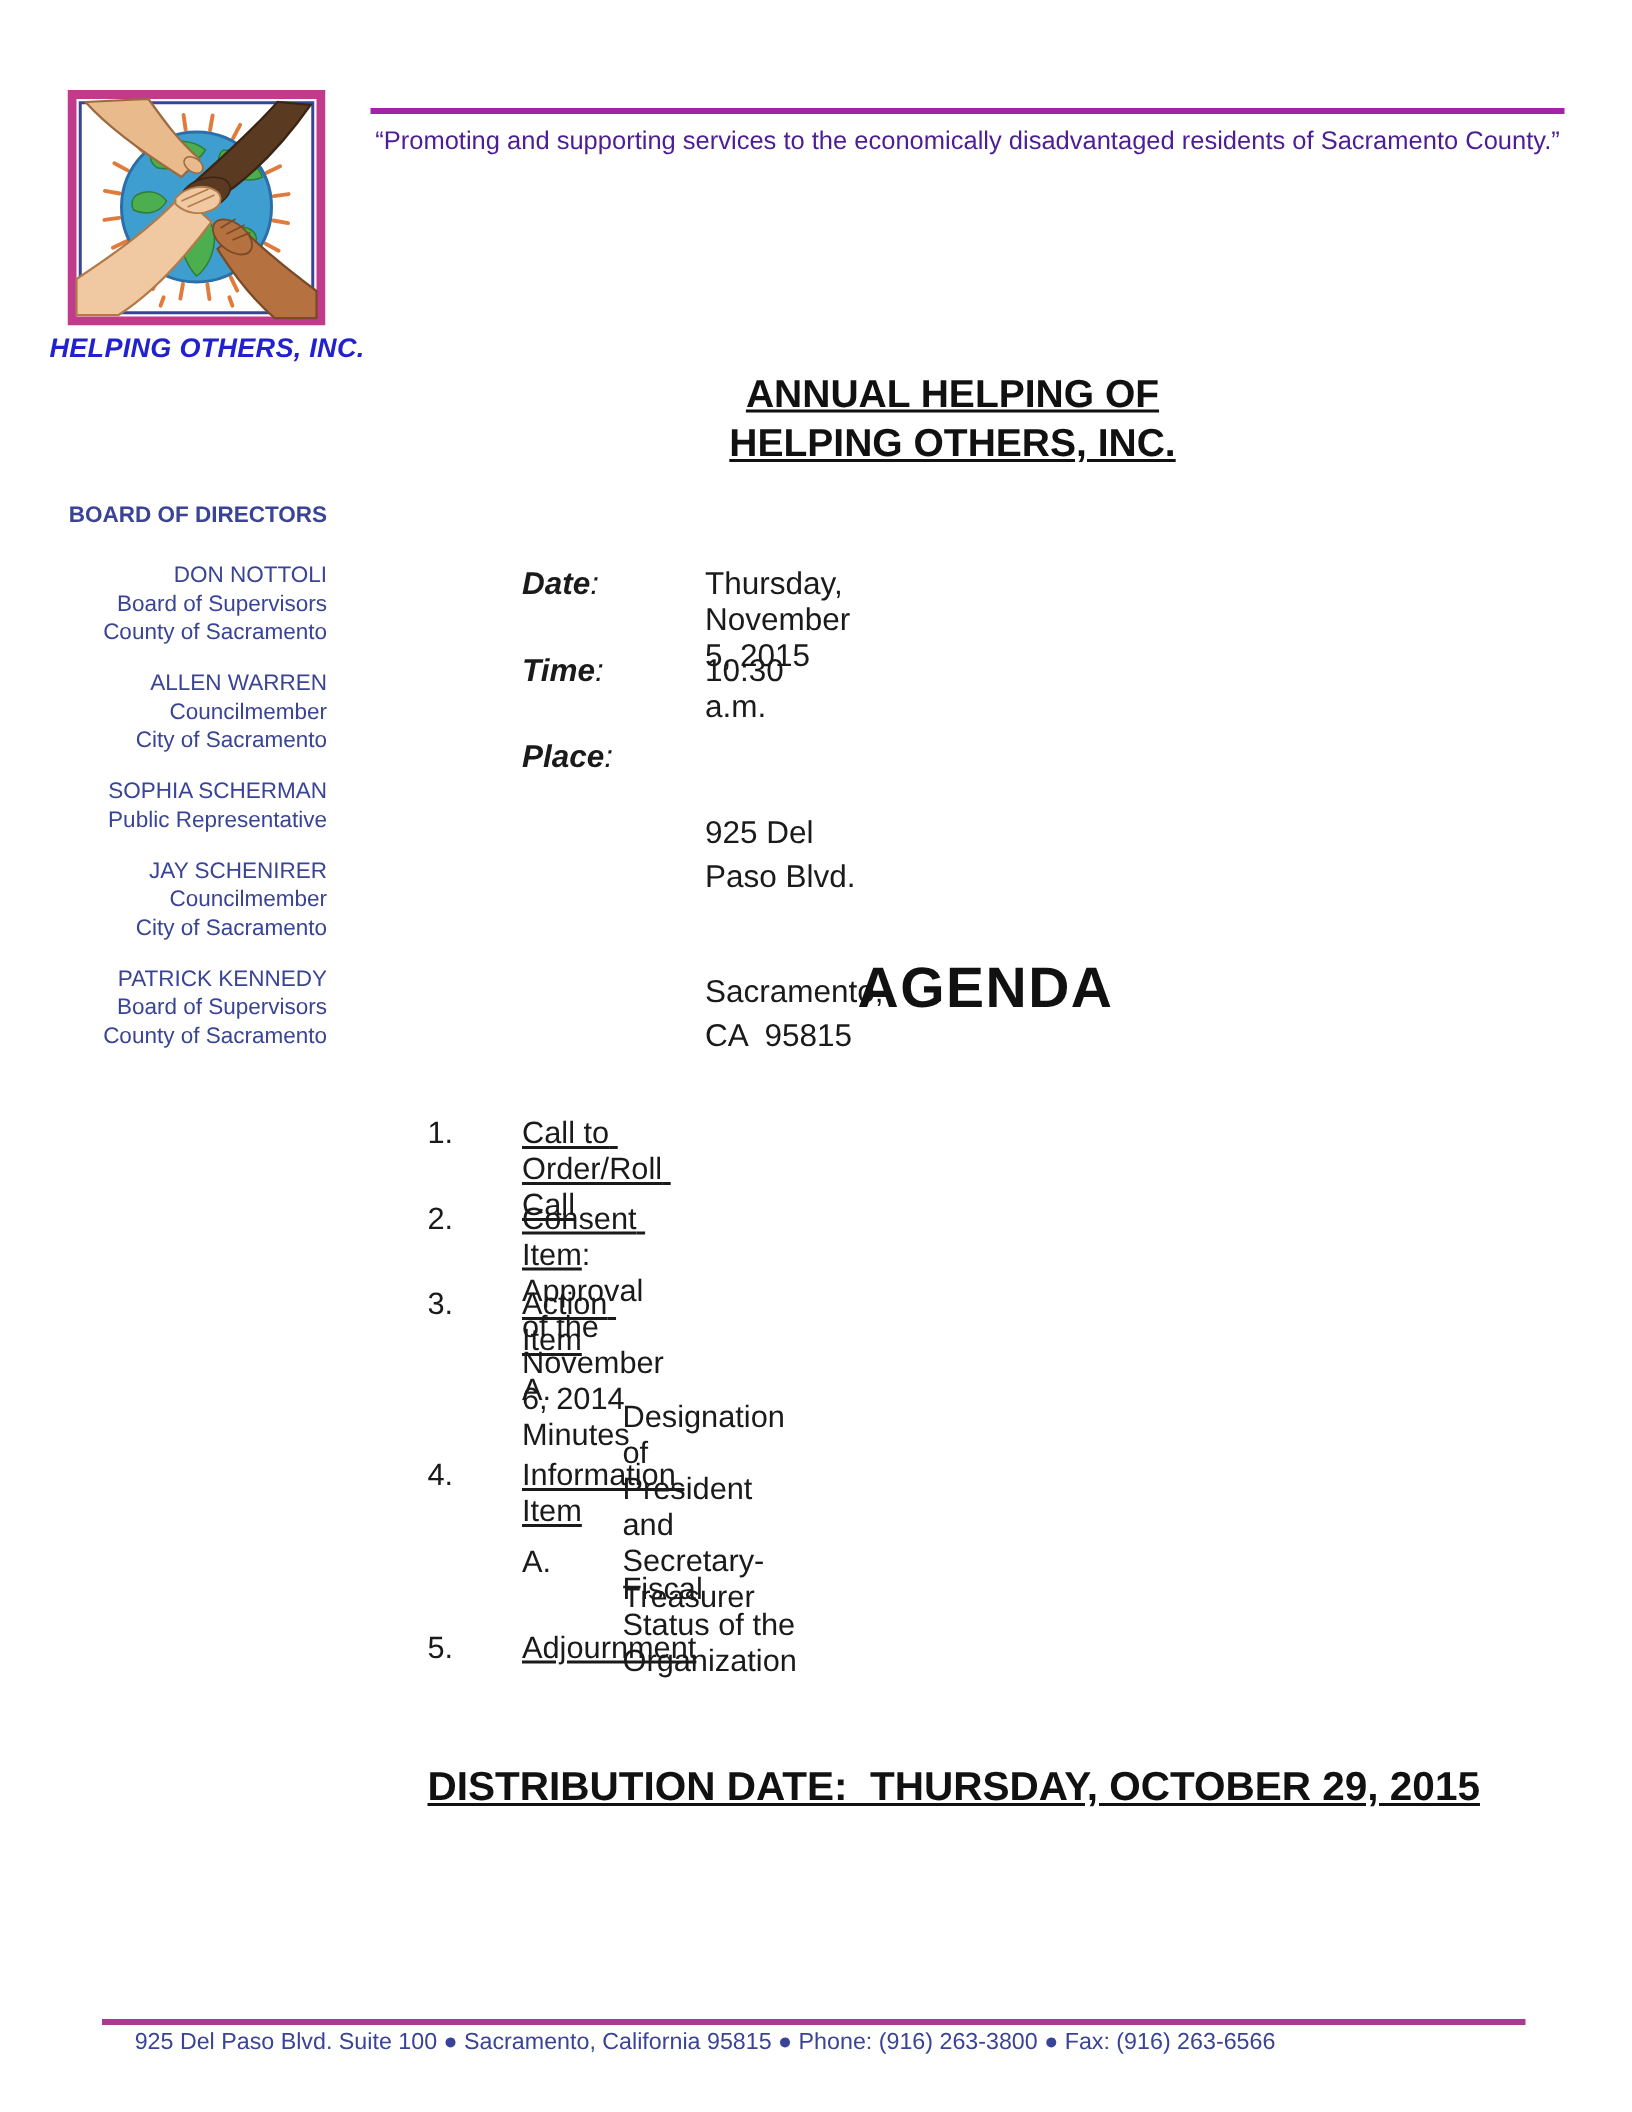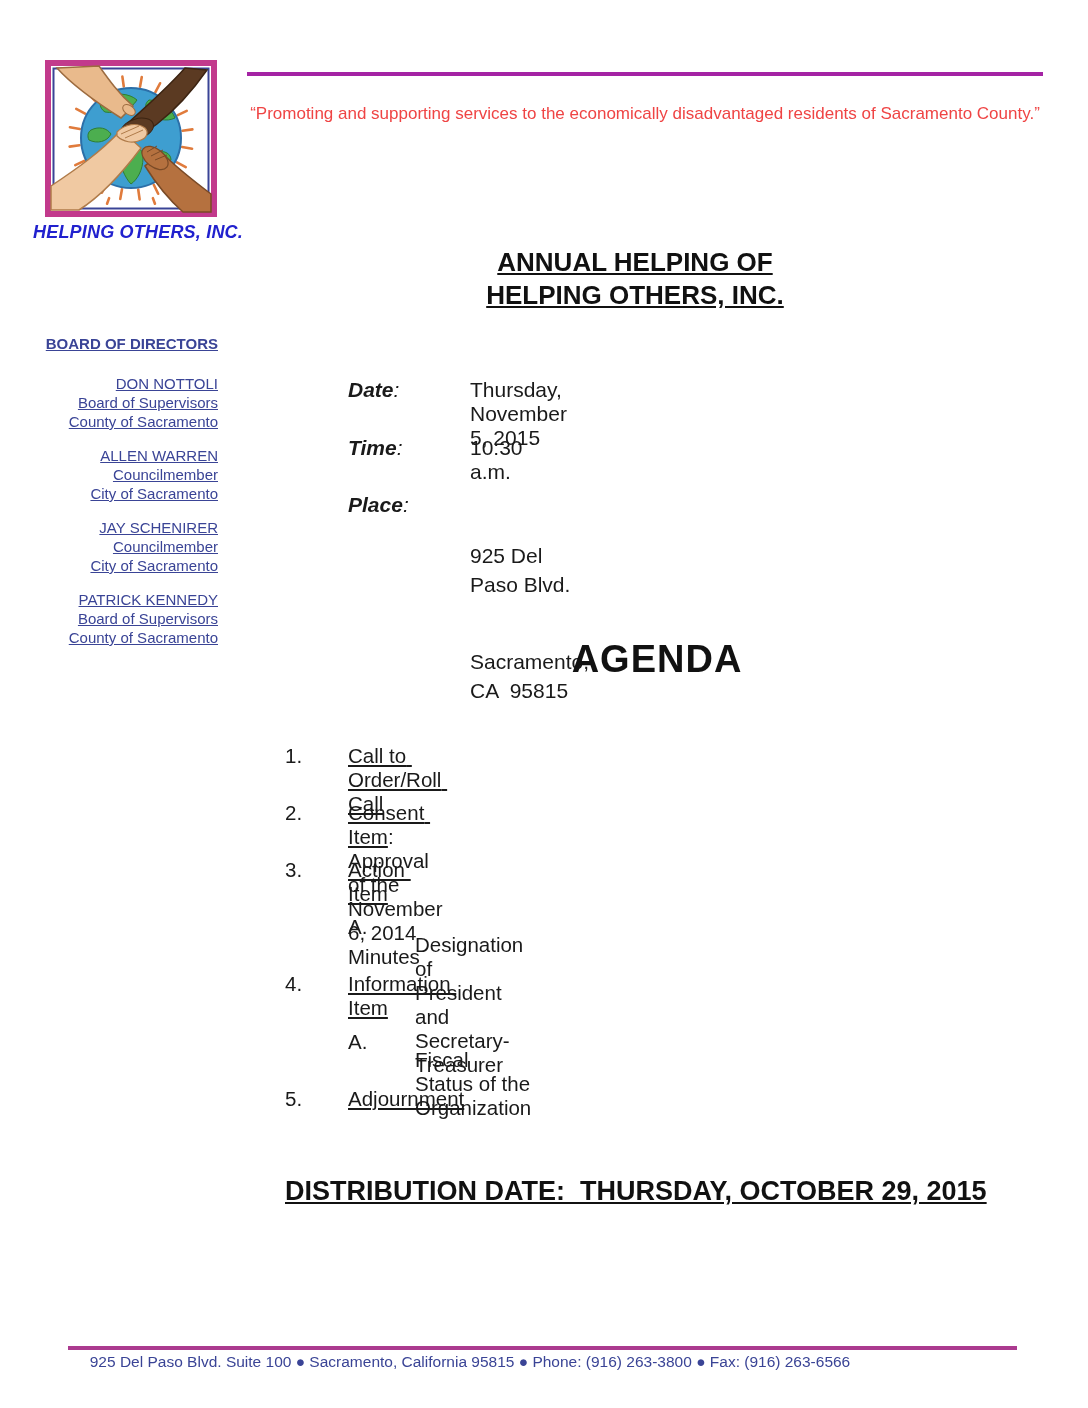--- a/index.html
+++ b/index.html
@@ -16,26 +16,26 @@
   
   .logo-box{left:45px;top:60px;width:172px;height:157px;}
   .logo-caption{
     left:23px;top:222px;width:230px;text-align:center;
     font-size:18px;font-weight:bold;font-style:italic;color:#2121ce;
     letter-spacing:0.2px;
   }
   .top-rule{left:247px;top:72px;width:796px;height:4px;background:#a423a4;}
   .tagline{
     left:247px;top:84px;width:796px;text-align:center;
-    font-size:17px;color:#ef4444;margin-top:20px;
+    font-size:17px;color:#4c1d95;
   }
 
   
   .sidebar{left:28px;width:190px;text-align:right;color:#3a4496;font-size:15px;line-height:19px;}
-  .sidebar-board{top:334px;text-decoration:underline;}
+  .sidebar-board{top:334px;}
   .sidebar-admin{top:772px;}
   .sb-heading{font-weight:bold;margin-bottom:21px;font-size:15px;}
   .sb-heading-admin{font-weight:bold;margin-bottom:19px;font-size:15px;}
   .member{margin-bottom:15px;}
   .member-admin{margin-bottom:18px;}
 
   
   .doc-title{
     left:400px;top:246px;width:470px;text-align:center;
     font-size:26px;font-weight:bold;line-height:33px;color:#111;
@@ -154,20 +154,24 @@
       <div>DON NOTTOLI</div>
       <div>Board of Supervisors</div>
       <div>County of Sacramento</div>
     </div>
     <div class="member">
       <div>ALLEN WARREN</div>
       <div>Councilmember</div>
       <div>City of Sacramento</div>
     </div>
     <div class="member">
+      <div>SOPHIA SCHERMAN</div>
+      <div>Public Representative</div>
+    </div>
+    <div class="member">
       <div>JAY SCHENIRER</div>
       <div>Councilmember</div>
       <div>City of Sacramento</div>
     </div>
     <div class="member">
       <div>PATRICK KENNEDY</div>
       <div>Board of Supervisors</div>
       <div>County of Sacramento</div>
     </div>
   </div>

